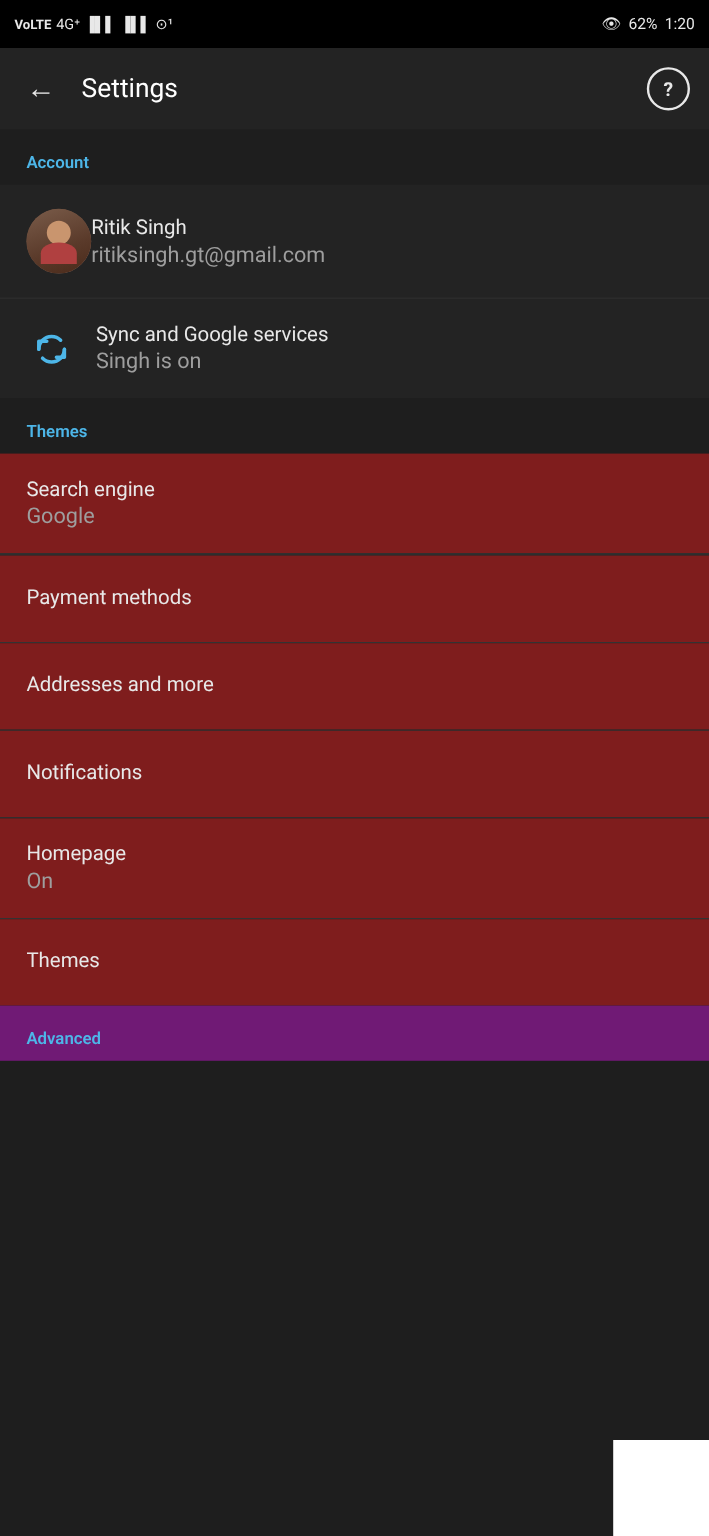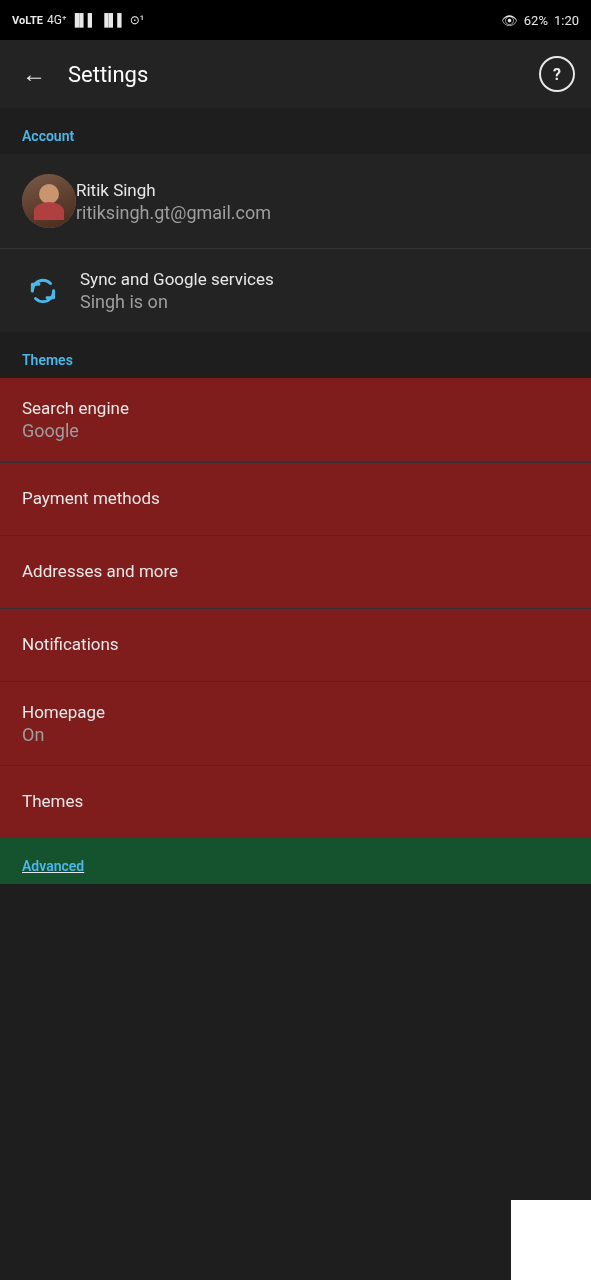--- a/index.html
+++ b/index.html
@@ -185,22 +185,21 @@
     .section-bg {
       background-color: #1e1e1e;
     }
 
     
     .basics-item {
       background-color: #7f1d1d;
     }
 
     .advanced-section {
-      background-color: #14532d;
-      text-decoration: underline;
+      background-color: #701a75;
     }
 
     
     .bottom-overlay {
       position: fixed;
       bottom: 0;
       right: 0;
       width: 80px;
       height: 80px;
       background-color: #ffffff;

